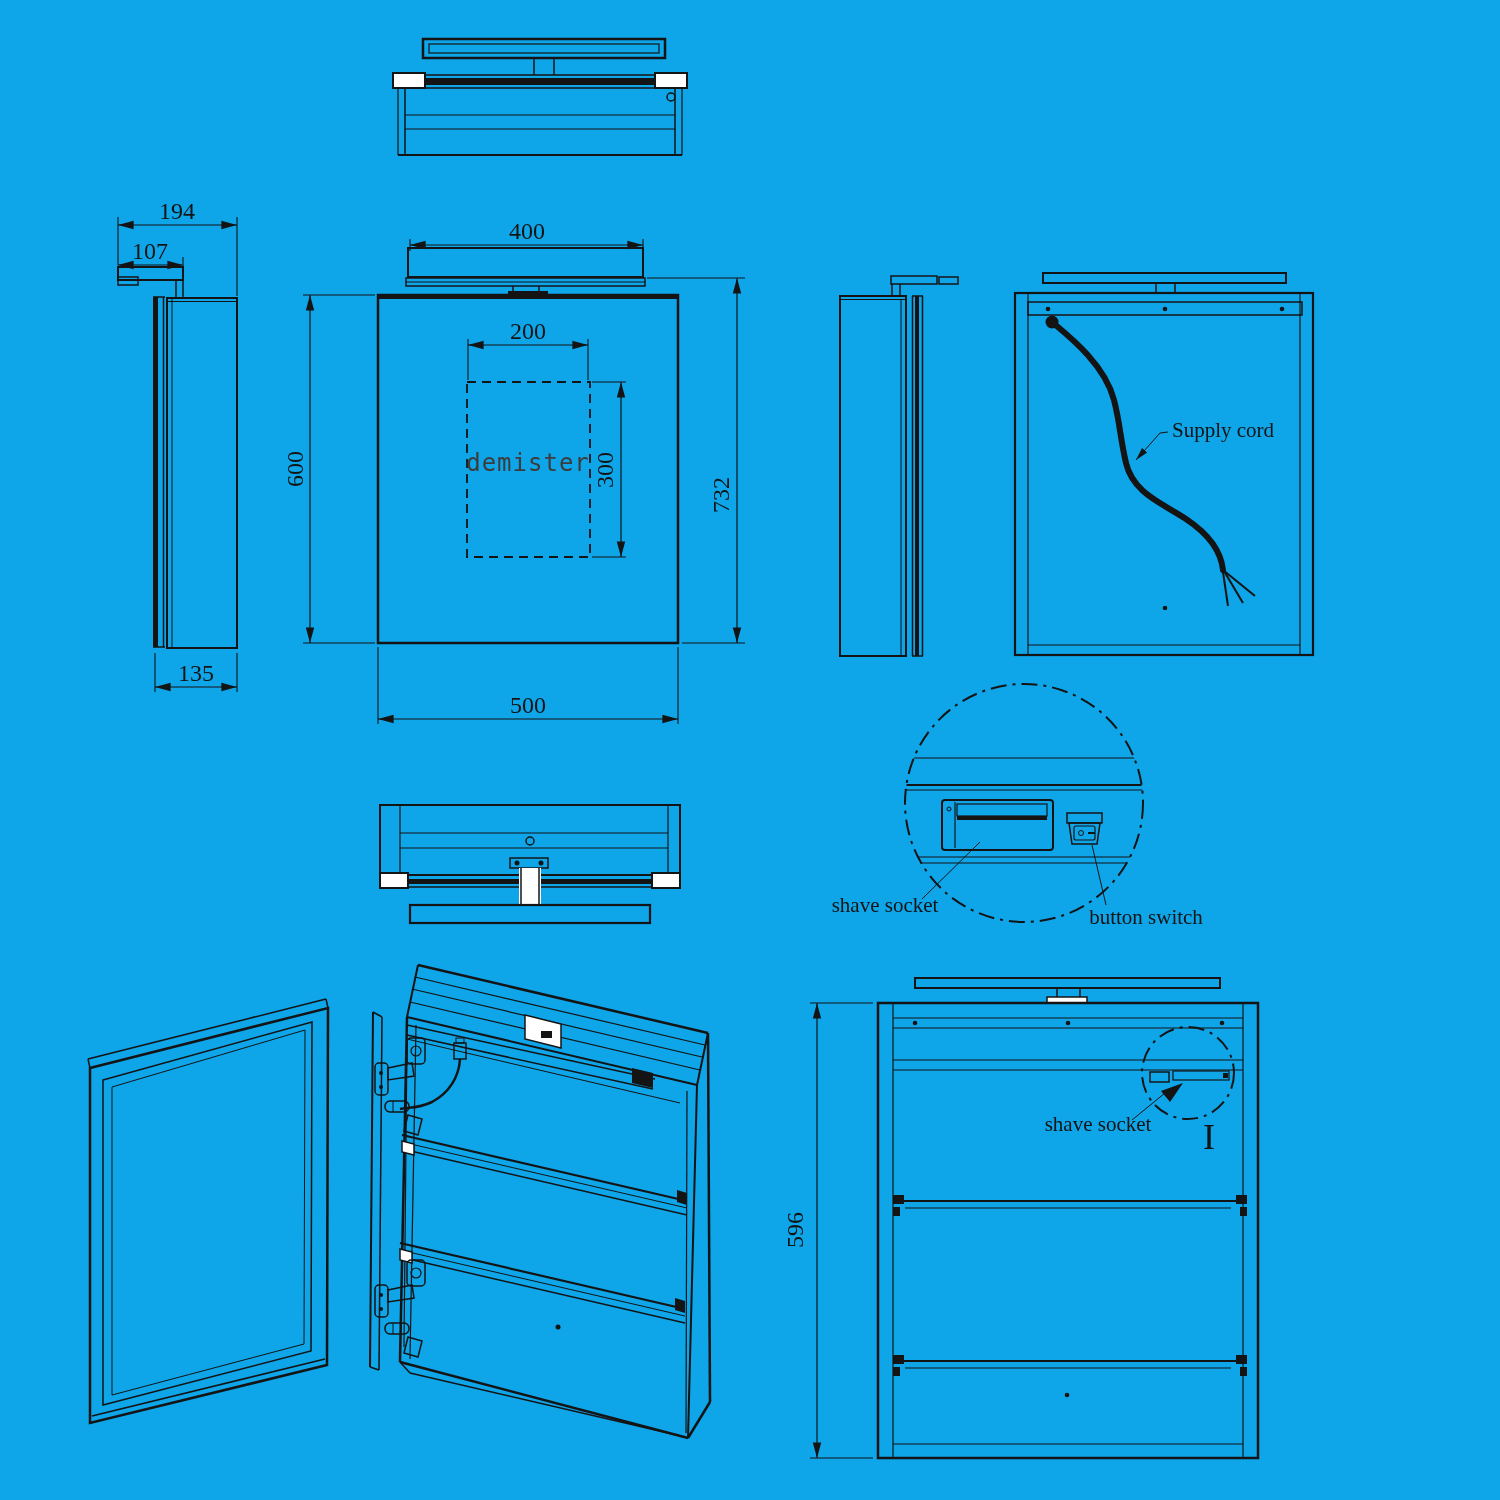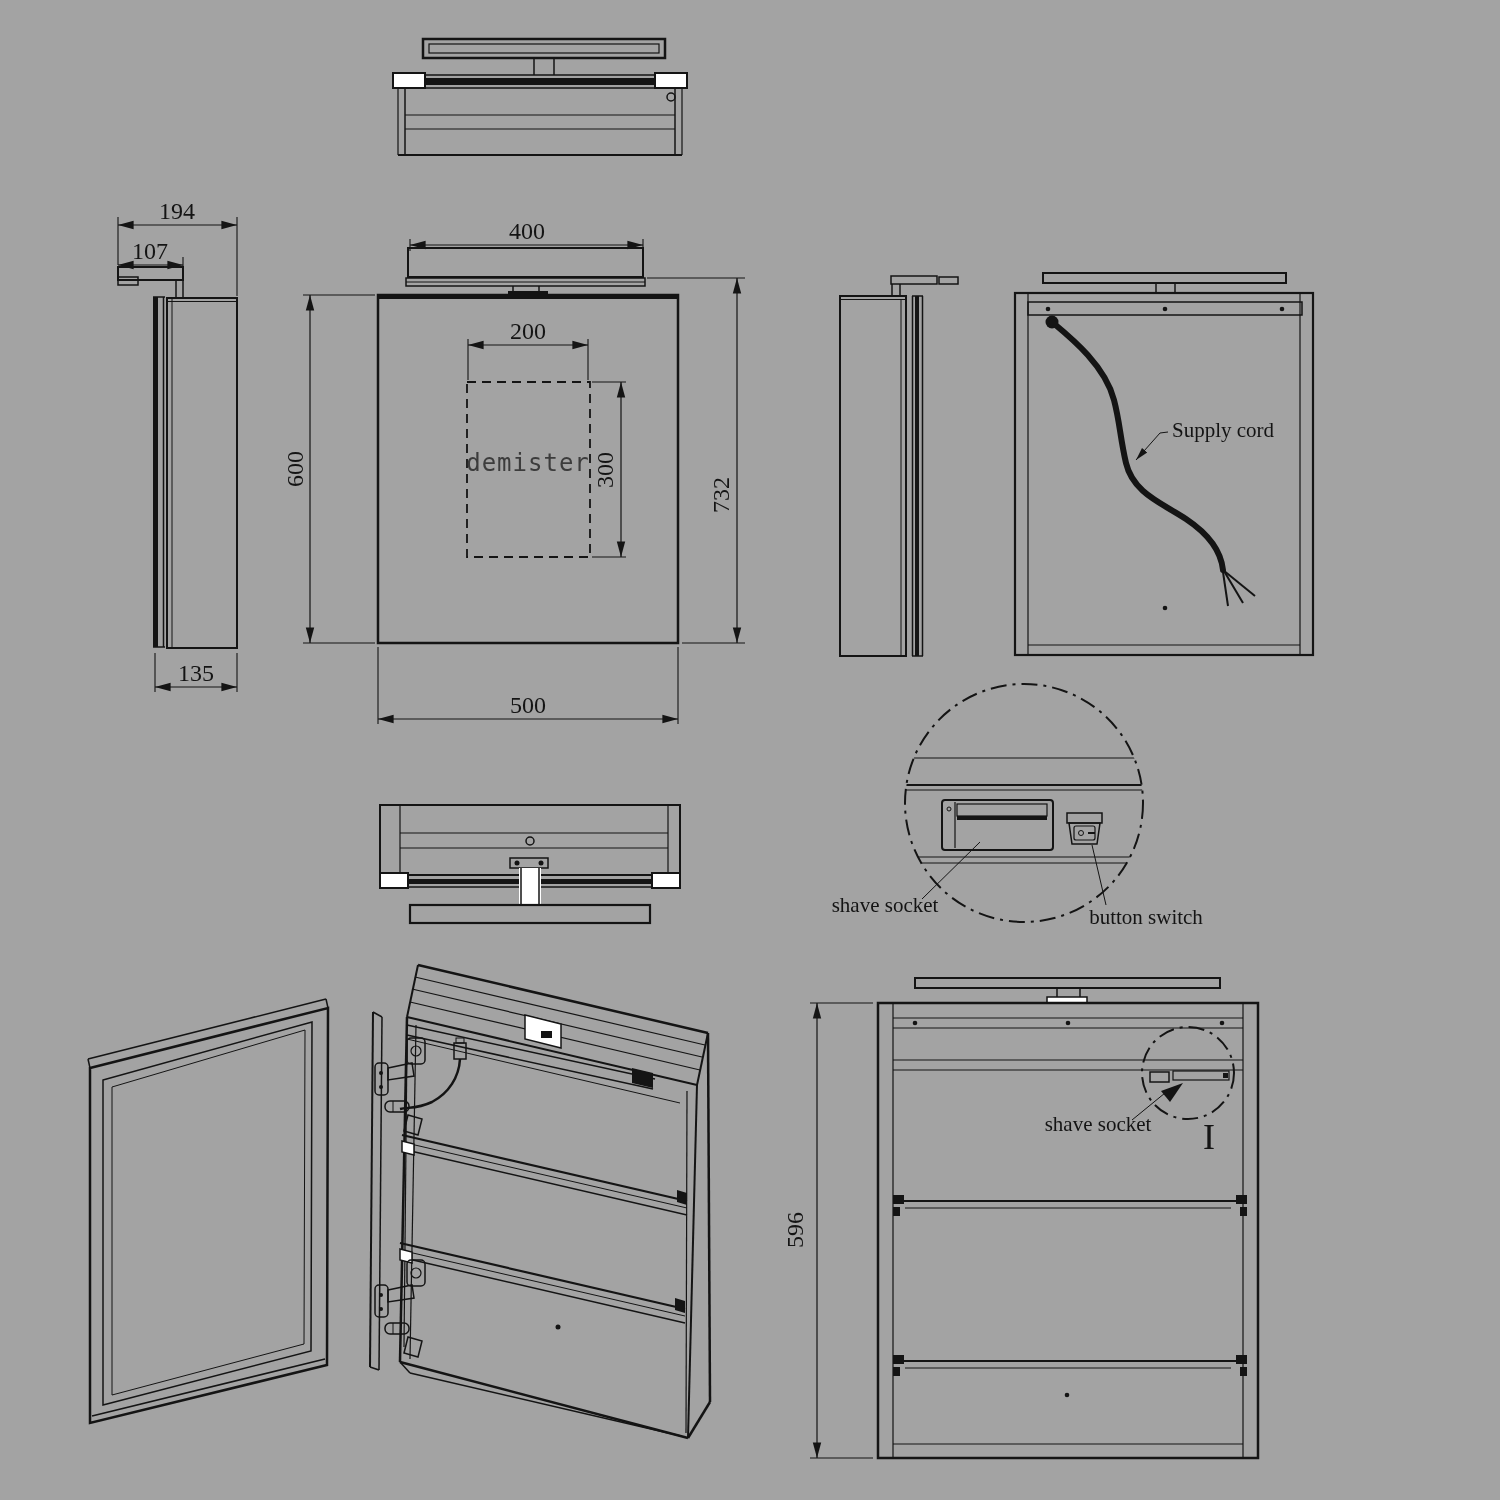--- a/index.html
+++ b/index.html
@@ -1,16 +1,16 @@
 <!DOCTYPE html>
 <html><head>
 <meta charset="utf-8">
 <style>
   html,body{margin:0;padding:0;background:#fff;}
-  .canvas{position:relative;width:1500px;height:1500px;background:#a3a3a3;overflow:hidden;
+  .canvas{position:relative;width:1500px;height:1500px;background:#0ea5e9;overflow:hidden;
           font-family:"Liberation Serif",serif;}
   svg{position:absolute;overflow:visible;}
   svg line, svg path, svg rect, svg polyline, svg polygon, svg circle, svg ellipse{
     stroke:#141414;fill:none;stroke-linecap:butt;}
   .w1{stroke-width:1}.w12{stroke-width:1.2}.w15{stroke-width:1.5}
   .w2{stroke-width:2}.w22{stroke-width:2.2}.w25{stroke-width:2.5}.w4{stroke-width:4}.w6{stroke-width:6;stroke-linecap:round}
   .f{fill:#141414;stroke:none;}
   .wf{fill:#ffffff;stroke:#141414;}
   .dim{stroke-width:1.2;}
   .ext{stroke-width:1.1;}

